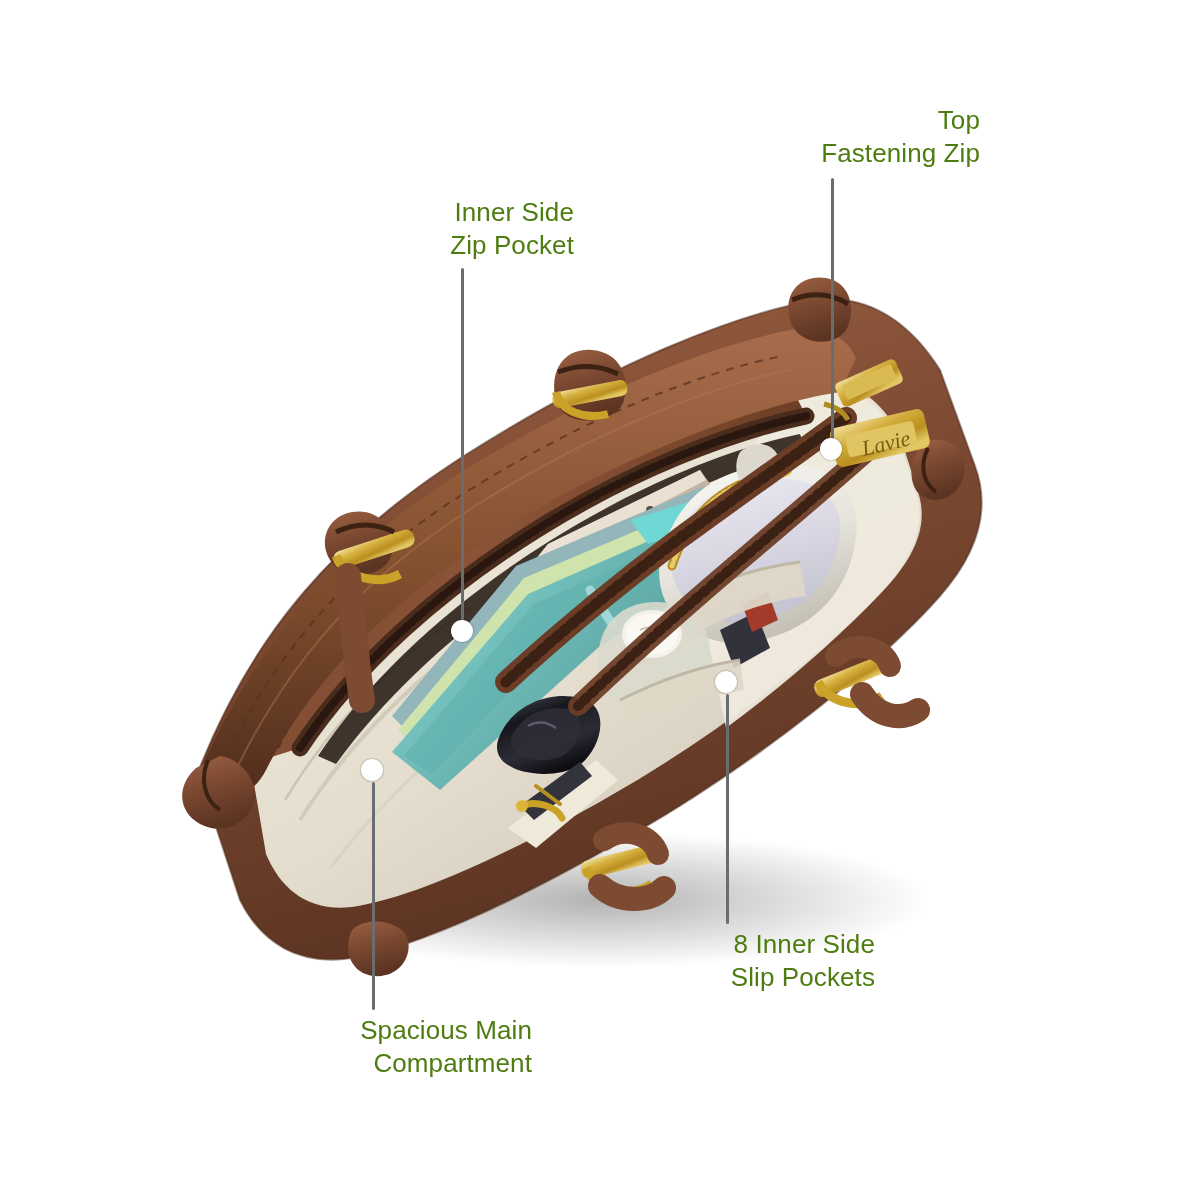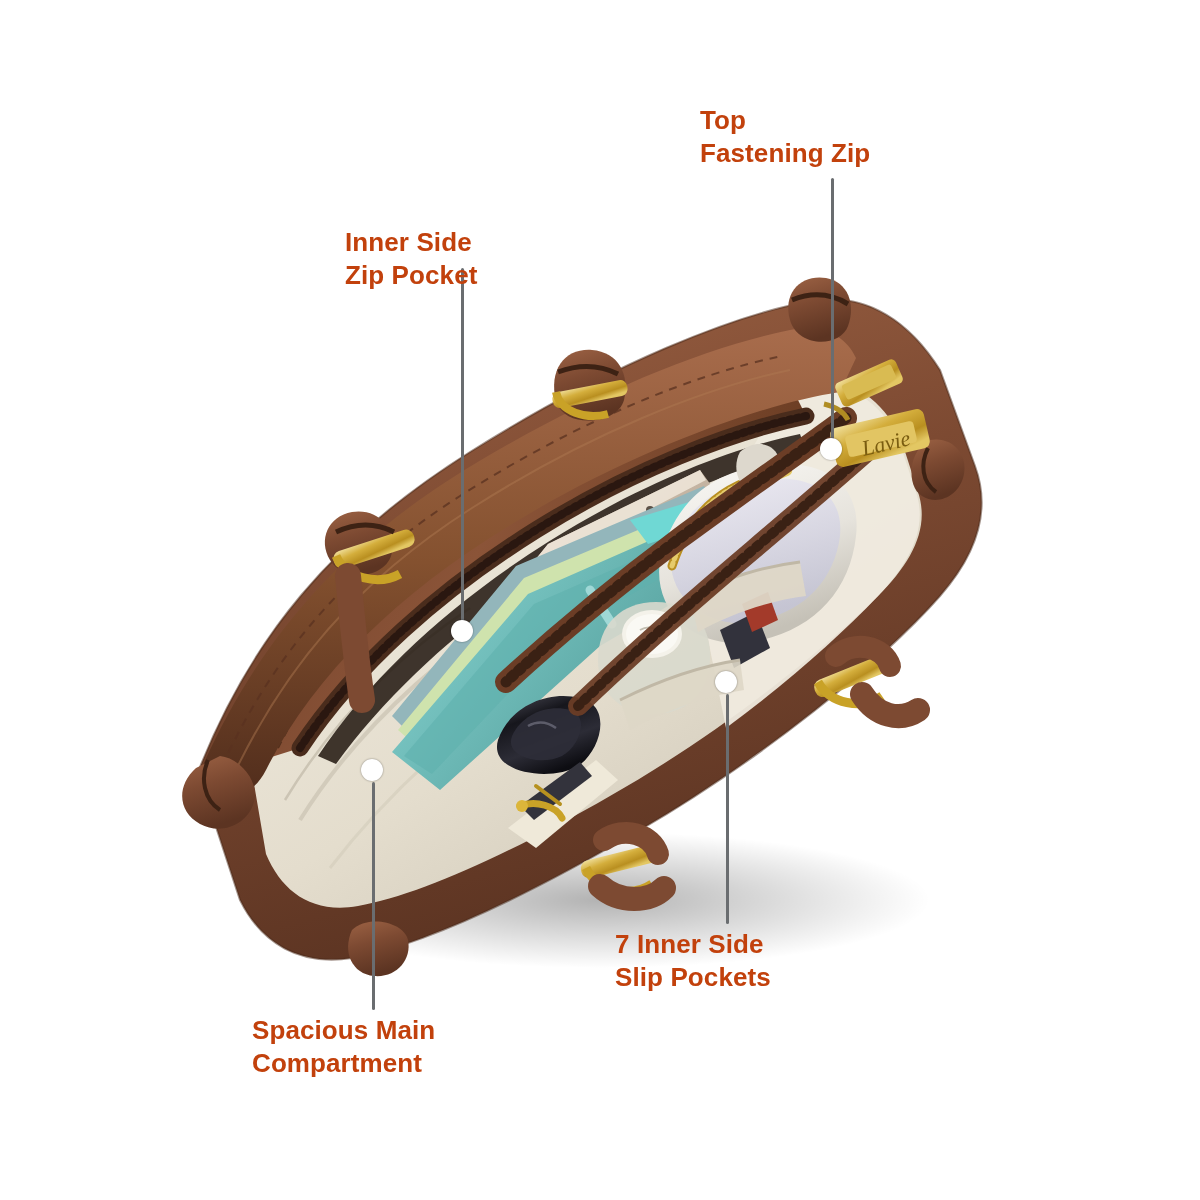--- a/index.html
+++ b/index.html
@@ -3,25 +3,25 @@
 <meta charset="utf-8">
 <style>
   html,body{margin:0;padding:0;background:#ffffff;}
   body{width:1200px;height:1200px;overflow:hidden;font-family:"Liberation Sans",sans-serif;}
   #stage{position:relative;width:1200px;height:1200px;background:#ffffff;}
 
   
   .callout-label{
     position:absolute;
     font-family:"Liberation Sans",sans-serif;
-    font-weight:bold;
+    font-weight:normal;
     font-size:26px;
     line-height:1.28;
-    color:#c2410c;
-    text-align:left;
+    color:#4d7c0f;
+    text-align:right;
     white-space:pre-line;
     letter-spacing:.1px;
   }
   .callout-line{position:absolute;background:#6a6d70;width:3px;border-radius:2px;}
   .callout-dot{
     position:absolute;width:22px;height:22px;border-radius:50%;
     background:#ffffff;box-shadow:0 0 2px rgba(0,0,0,.45);
   }
 
   
@@ -305,26 +305,26 @@
 
   </svg>
 
   <div class="callout-line" style="left:831px;top:178px;height:272px;"></div>
   <div class="callout-dot" style="left:820px;top:438px;"></div>
   <div class="callout-label" style="left:700px;top:104px;width:280px;">Top
 Fastening Zip</div>
 
   <div class="callout-line" style="left:461px;top:268px;height:364px;"></div>
   <div class="callout-dot" style="left:451px;top:620px;"></div>
-  <div class="callout-label" style="left:345px;top:196px;width:240px;margin-top:30px;">Inner Side
+  <div class="callout-label" style="left:334px;top:196px;width:240px;">Inner Side
 Zip Pocket</div>
 
   <div class="callout-line" style="left:726px;top:694px;height:230px;"></div>
   <div class="callout-dot" style="left:715px;top:671px;"></div>
-  <div class="callout-label" style="left:615px;top:928px;width:260px;">7 Inner Side
+  <div class="callout-label" style="left:615px;top:928px;width:260px;">8 Inner Side
 Slip Pockets</div>
 
   <div class="callout-line" style="left:372px;top:782px;height:228px;"></div>
   <div class="callout-dot" style="left:361px;top:759px;"></div>
   <div class="callout-label" style="left:252px;top:1014px;width:280px;">Spacious Main
 Compartment</div>
 
 </div>
 
 </body></html>

